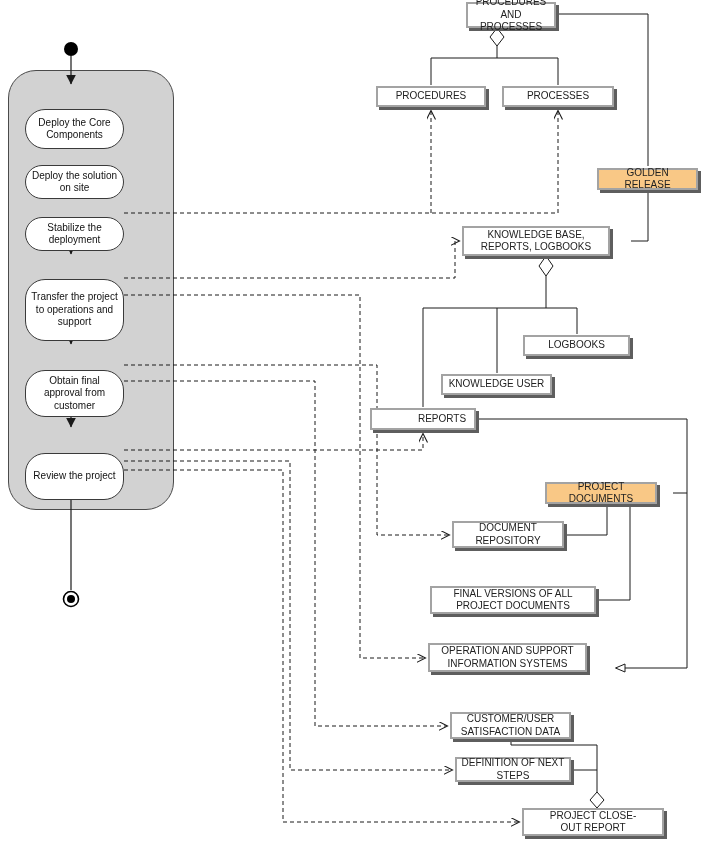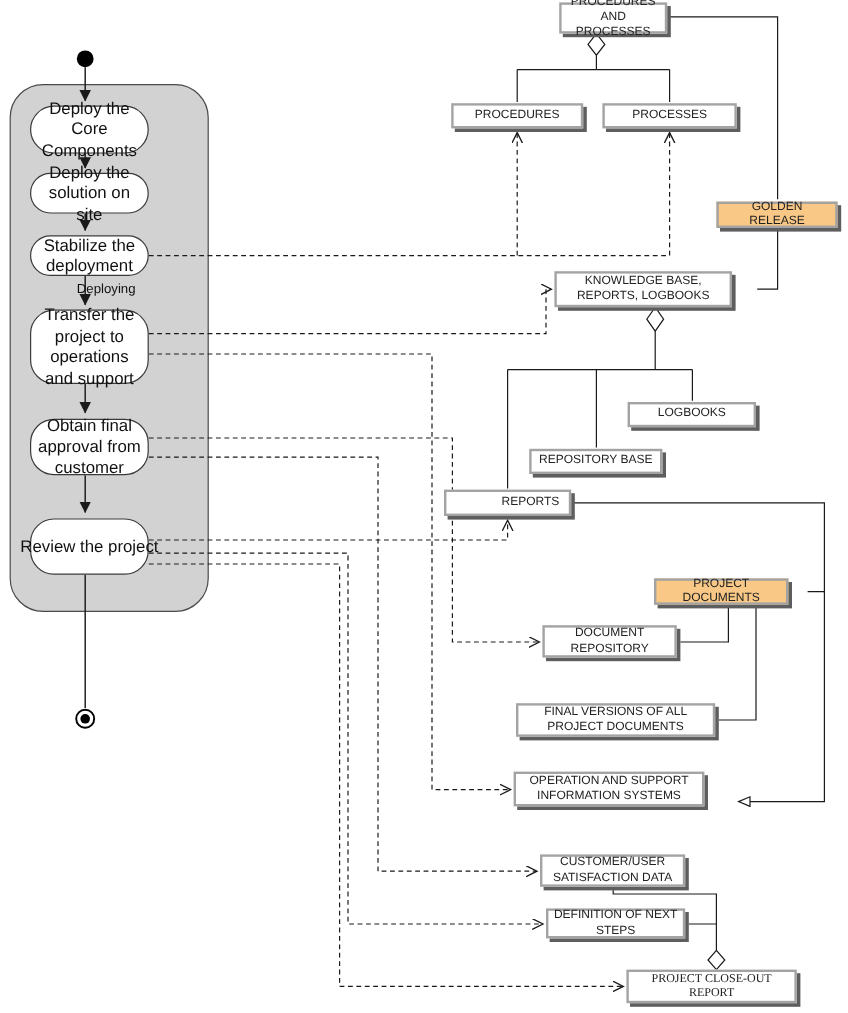--- a/index.html
+++ b/index.html
@@ -4,22 +4,22 @@
 <style>
   html,body{margin:0;padding:0;background:#fff;}
   .canvas{position:relative;width:707px;height:844px;background:#fff;
           font-family:"Liberation Sans",sans-serif;overflow:hidden;}
   .lines{position:absolute;left:0;top:0;width:707px;height:844px;z-index:1;}
   .partition{position:absolute;left:8px;top:70px;width:164px;height:438px;
              border:1.3px solid #4a4a4a;border-radius:28px;background:#d2d2d2;z-index:0;}
   .partition-label{position:absolute;left:64px;top:235px;font-size:11px;color:#111;z-index:2;}
   .activity{position:absolute;z-index:2;background:#fff;border:1px solid #3a3a3a;
             border-radius:20px;display:flex;align-items:center;justify-content:center;
-            text-align:center;font-size:14px;color:#111;line-height:1.25;
-            padding:2px 4px;box-sizing:border-box;}
+            text-align:center;font-size:10px;color:#111;line-height:1.25;
+            padding:2px 4px;box-sizing:border-box;margin-top:21px;}
   .activity.nowrap{white-space:nowrap;}
   .artifact{position:absolute;z-index:2;background:#fff;border:2px solid #a3a3a3;
             box-shadow:3px 3px 0 0 #5e5e5e;display:flex;align-items:center;justify-content:center;
             text-align:center;font-size:10px;color:#222;line-height:1.25;box-sizing:border-box;
             padding:0 4px;}
   
   .a1{left:25px;top:88px;width:99px;height:40px;}
   .a2{left:25px;top:144px;width:99px;height:34px;}
   .a3{left:25px;top:196px;width:99px;height:34px;}
   .a4{left:25px;top:258px;width:99px;height:62px;}
@@ -33,21 +33,21 @@
   .b5{left:462px;top:226px;width:148px;height:30px;}
   .b6{left:523px;top:335px;width:107px;height:21px;}
   .b7{left:441px;top:374px;width:111px;height:21px;}
   .b8{left:370px;top:408px;width:106px;height:22px;padding-left:42px;}
   .b9{left:545px;top:482px;width:112px;height:22px;}
   .b10{left:452px;top:521px;width:112px;height:27px;padding:0 16px;}
   .b11{left:430px;top:586px;width:166px;height:28px;}
   .b12{left:428px;top:643px;width:159px;height:29px;}
   .b13{left:450px;top:712px;width:121px;height:27px;}
   .b14{left:455px;top:757px;width:116px;height:25px;}
-  .b15{left:522px;top:808px;width:142px;height:28px;padding:0 18px;font-family:Liberation Serif, serif;}
+  .b15{left:522px;top:808px;width:142px;height:28px;padding:0 18px;}
 </style>
 </head>
 <body>
 
 <div class="canvas">
 
   <div class="partition" style="background: rgb(210, 210, 210);"></div>
   <div class="partition-label">Deploying</div>
 
   <svg class="lines" width="707" height="844" viewBox="0 0 707 844">
@@ -116,21 +116,21 @@
   <div class="activity a4">Transfer the project to operations and support</div>
   <div class="activity a5">Obtain final approval from customer</div>
   <div class="activity a6 nowrap">Review the project</div>
 
   <div class="artifact b1">PROCEDURES AND PROCESSES</div>
   <div class="artifact b2">PROCEDURES</div>
   <div class="artifact b3">PROCESSES</div>
   <div class="artifact b4 highlight" style="background: rgb(249, 200, 134);">GOLDEN RELEASE</div>
   <div class="artifact b5">KNOWLEDGE BASE, REPORTS, LOGBOOKS</div>
   <div class="artifact b6">LOGBOOKS</div>
-  <div class="artifact b7">REPOSITORY BASE</div>
+  <div class="artifact b7">KNOWLEDGE USER</div>
   <div class="artifact b8">REPORTS</div>
   <div class="artifact b9 highlight" style="background: rgb(249, 200, 134);">PROJECT DOCUMENTS</div>
   <div class="artifact b10">DOCUMENT REPOSITORY</div>
   <div class="artifact b11">FINAL VERSIONS OF ALL PROJECT DOCUMENTS</div>
   <div class="artifact b12">OPERATION AND SUPPORT INFORMATION SYSTEMS</div>
   <div class="artifact b13">CUSTOMER/USER SATISFACTION DATA</div>
   <div class="artifact b14">DEFINITION OF NEXT STEPS</div>
   <div class="artifact b15">PROJECT CLOSE-OUT REPORT</div>
 
 </div>

